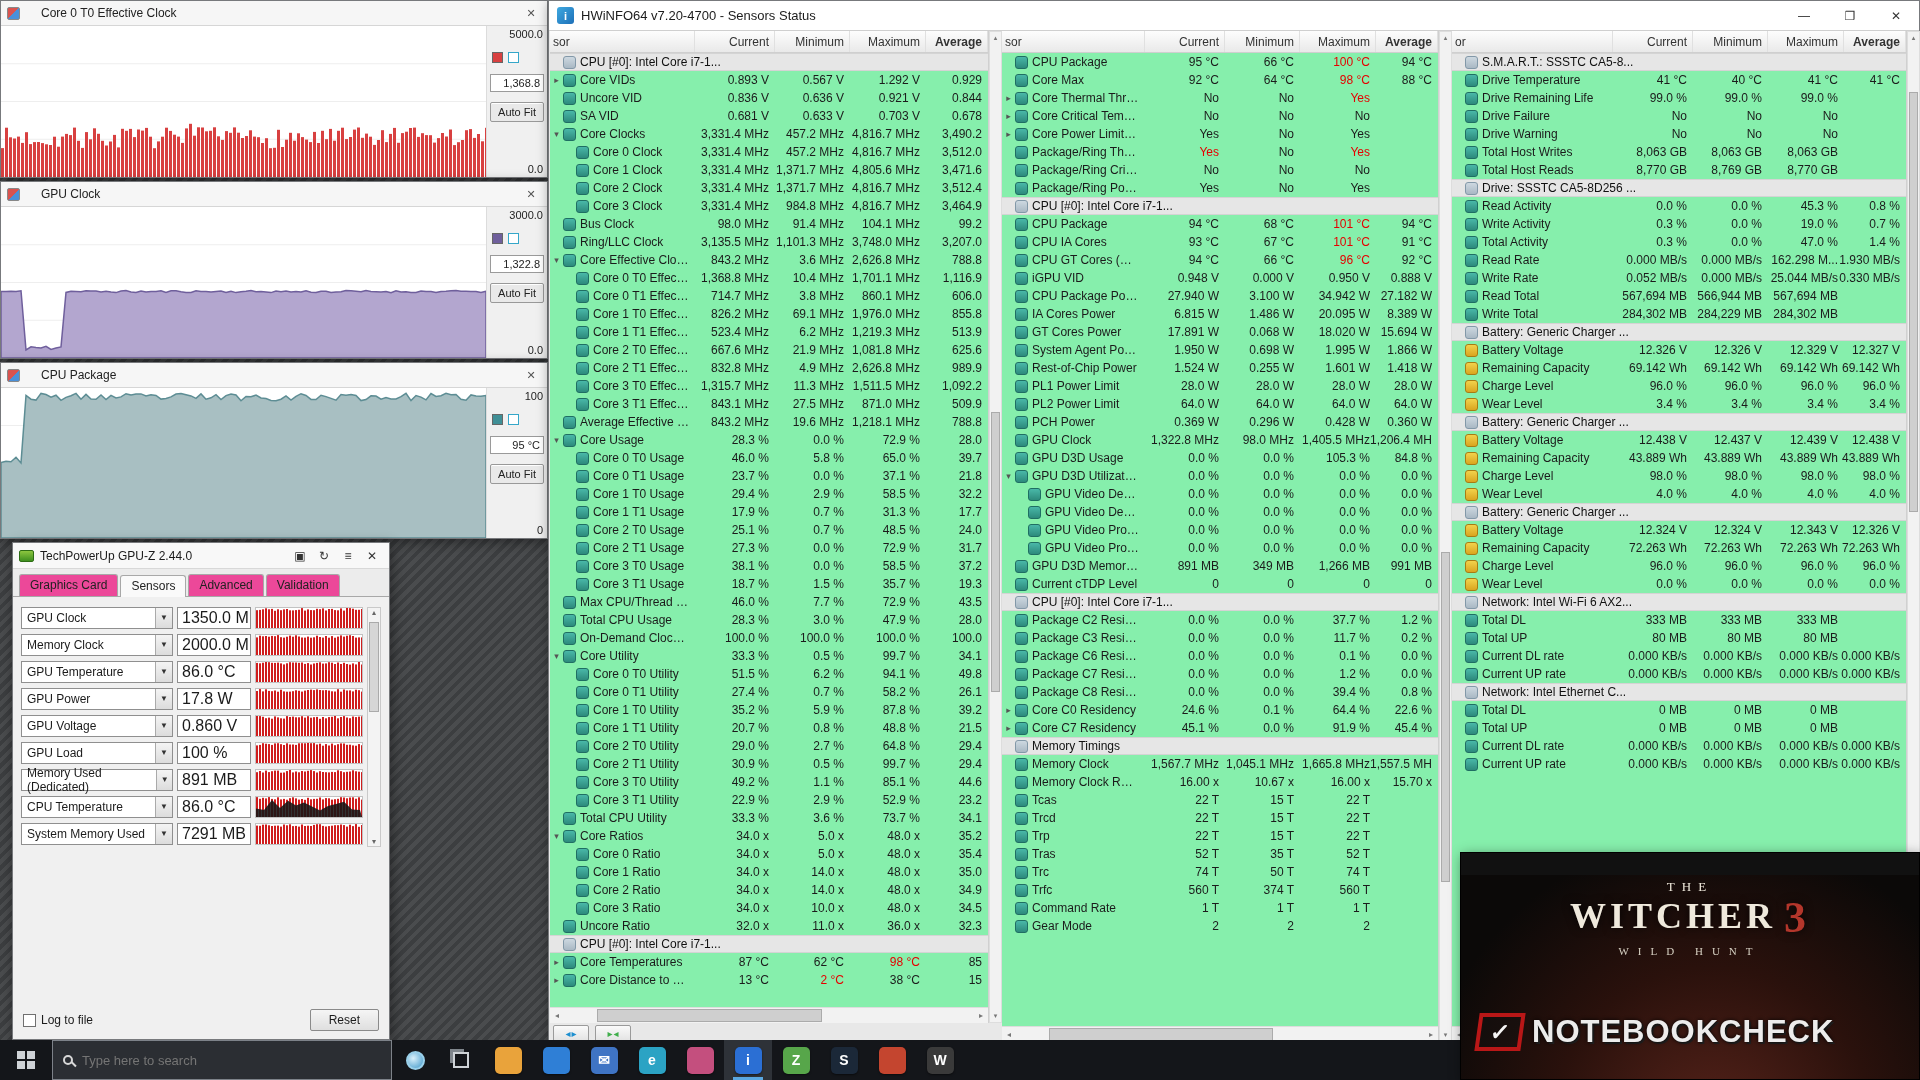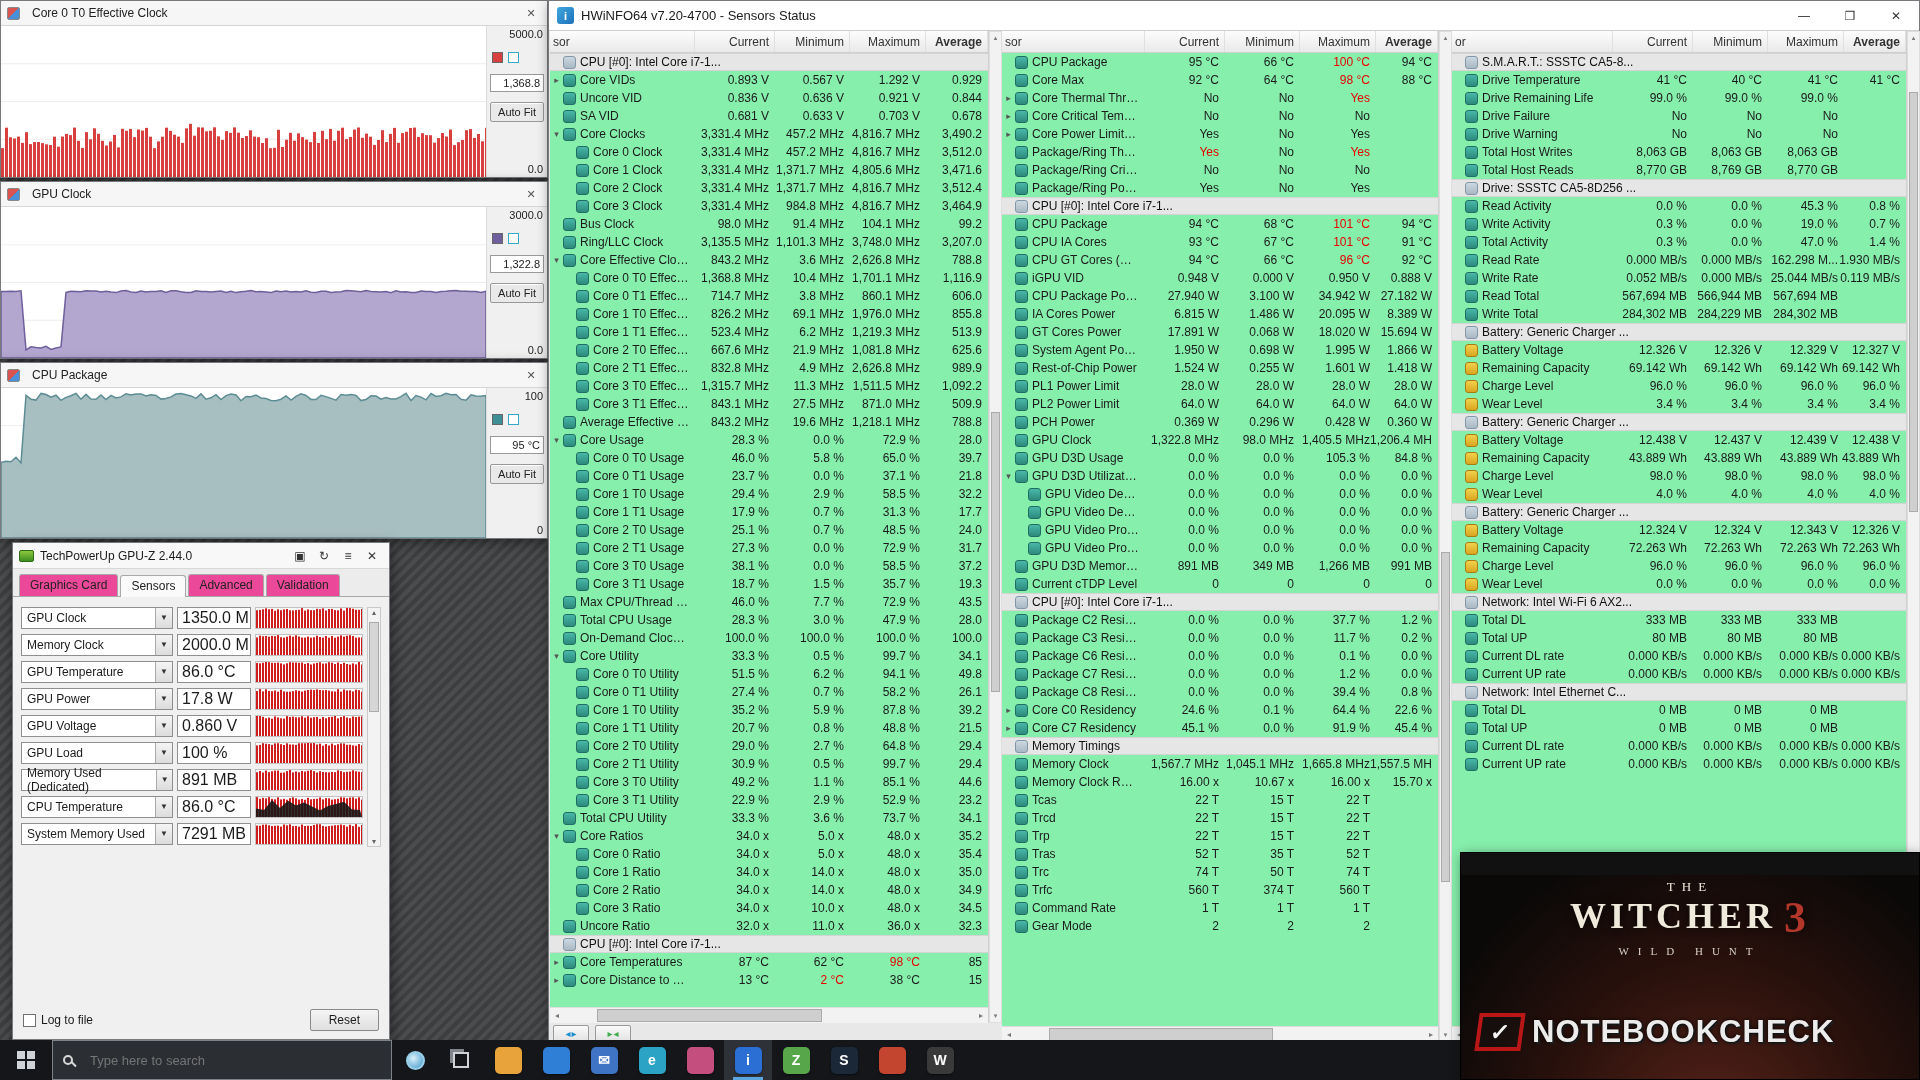--- a/index.html
+++ b/index.html
@@ -9,21 +9,21 @@
     background: repeating-linear-gradient(135deg, #4a4c4e 0 4px, #3c3e40 4px 8px);
     position:relative; color:#1b1b1b;
   }
   .win { position:absolute; background:#fff; border:1px solid #77797c; box-shadow:2px 3px 12px rgba(0,0,0,.45); }
 
   
   .graphwin { display:flex; flex-direction:column; z-index:5; }
   #graph1 { left:0; top:0; width:548px; height:178px; }
   #graph2 { left:0; top:181px; width:548px; height:178px; }
   #graph3 { left:0; top:362px; width:548px; height:177px; }
-  .gtitle { height:25px; background:#f6f6f6; border-bottom:1px solid #d6d6d6; display:flex; align-items:center; gap:12px; padding:0 6px; font-size:12px; color:#222; flex:0 0 25px;}
+  .gtitle { height:25px; background:#f6f6f6; border-bottom:1px solid #d6d6d6; display:flex; align-items:center; gap:21px; padding:0 6px; font-size:12px; color:#222; flex:0 0 25px;}
   .gico { width:13px; height:13px; border-radius:2px; background:linear-gradient(135deg,#d9534f 50%,#4a90d9 50%); border:1px solid #888; }
   .gclose { margin-left:auto; width:20px; text-align:center; color:#555; font-size:11px; }
   .gbody { flex:1; display:flex; min-height:0; }
   .gplot { flex:1; position:relative; background:#fff; border-right:1px solid #dcdcdc; overflow:hidden; }
   .gside { width:60px; background:#f0f0f0; position:relative; font-size:11px; color:#222; }
   .gmax { position:absolute; top:2px; right:4px; }
   .gmin { position:absolute; bottom:2px; right:4px; }
   .gboxes { position:absolute; top:26px; left:5px; display:flex; gap:5px; }
   .cbox { width:11px; height:11px; border:1px solid #666; background:#fff; }
   .gval { position:absolute; top:48px; left:3px; right:3px; background:#fff; border:1px solid #9a9a9a; text-align:right; padding:2px 3px; }
@@ -105,21 +105,21 @@
   .wt-sub { font-size:11px; letter-spacing:9px; margin-top:4px; color:#d8d2c4; }
   .wt-mark { position:absolute; left:16px; bottom:28px; display:flex; align-items:center; gap:9px; opacity:.96; }
   .nbc-logo { width:46px; height:38px; border:4px solid #c01818; background:rgba(20,20,20,.35); color:#fff; font-weight:bold; font-size:23px; display:flex; align-items:center; justify-content:center; transform:skew(-8deg); }
   .nbc-text { font-size:31px; font-weight:bold; color:#f5f5f5; letter-spacing:1px; text-shadow:0 0 4px #000, 2px 2px 0 #222; }
 
   
   #taskbar { position:absolute; left:0; top:1040px; width:1920px; height:40px; background:#14161a; display:flex; align-items:stretch; z-index:30; }
   .tb-start { width:52px; display:flex; align-items:center; justify-content:center; }
   .winlogo { width:18px; height:18px; display:grid; grid-template-columns:8px 8px; grid-template-rows:8px 8px; gap:2px; }
   .winlogo span { background:#cfd3d7; }
-  .tb-search { width:340px; background:#2b2e33; border:1px solid #7d8289; display:flex; align-items:center; gap:17px; padding:0 10px; margin:0; }
+  .tb-search { width:340px; background:#2b2e33; border:1px solid #7d8289; display:flex; align-items:center; gap:9px; padding:0 10px; margin:0; }
   .tb-search input { background:transparent; border:none; outline:none; color:#dcdcdc; font-size:13px; width:100%; font-family:"Liberation Sans", sans-serif; }
   .mag { width:10px; height:10px; border:2px solid #d8d8d8; border-radius:50%; position:relative; flex:0 0 auto; }
   .mag::after { content:""; position:absolute; width:7px; height:2px; background:#d8d8d8; transform:rotate(45deg); right:-6px; bottom:-2px; }
   .tb-btn { width:46px; display:flex; align-items:center; justify-content:center; }
   .cortana { width:19px; height:19px; border-radius:50%; border:2px solid #9ad0ea; background:radial-gradient(circle at 35% 35%, #d9f0fb, #3e97c9); }
   .taskview { width:16px; height:16px; border:2px solid #cfd3d7; box-shadow:-4px -4px 0 -1px #80868c; }
   .tb-icons { display:flex; }
   .tb-app { width:48px; display:flex; align-items:center; justify-content:center; position:relative; }
   .tb-app.active { background:#2e3238; }
   .tb-app.active::after { content:""; position:absolute; bottom:0; left:9px; right:9px; height:3px; background:#5aa7e0; }
@@ -1809,21 +1809,21 @@
             <span class="v c2">162.298 M...</span>
             <span class="v c3">1.930 MB/s</span>
           </div>
           <div class="srow">
             <span class="tg"></span>
             <span class="ric"></span>
             <span class="lbl">Write Rate</span>
             <span class="v c0">0.052 MB/s</span>
             <span class="v c1">0.000 MB/s</span>
             <span class="v c2">25.044 MB/s</span>
-            <span class="v c3">0.119 MB/s</span>
+            <span class="v c3">0.330 MB/s</span>
           </div>
           <div class="srow">
             <span class="tg"></span>
             <span class="ric"></span>
             <span class="lbl">Read Total</span>
             <span class="v c0">567,694 MB</span>
             <span class="v c1">566,944 MB</span>
             <span class="v c2">567,694 MB</span>
             <span class="v c3"></span>
           </div>

